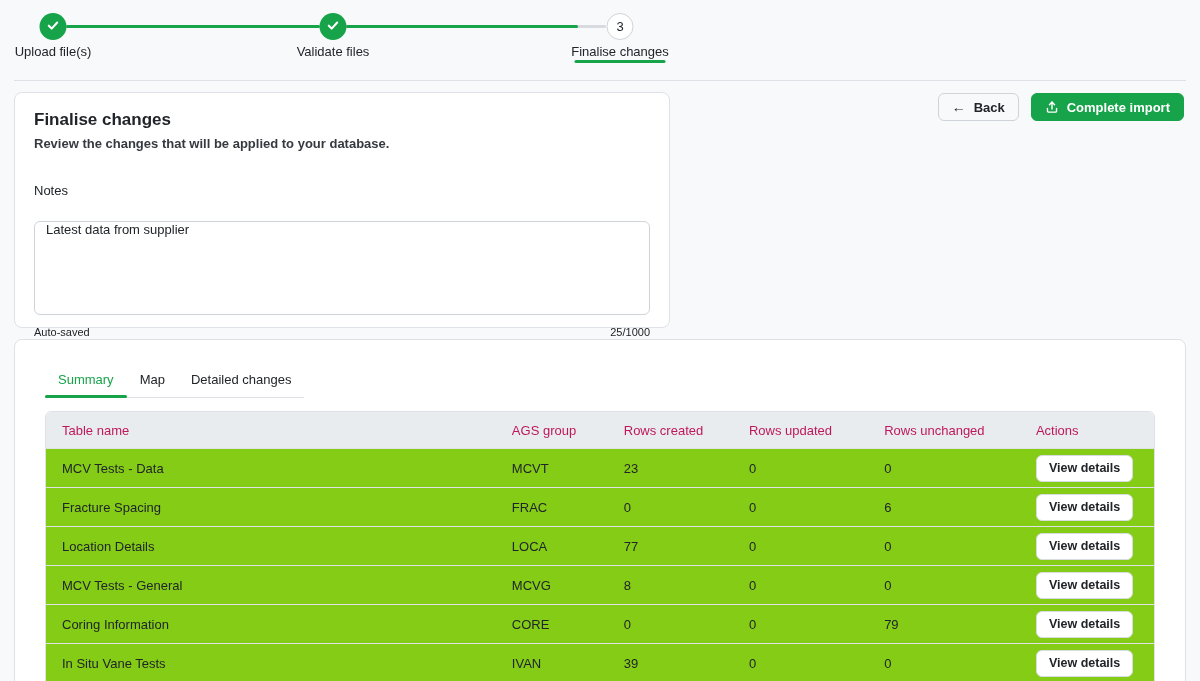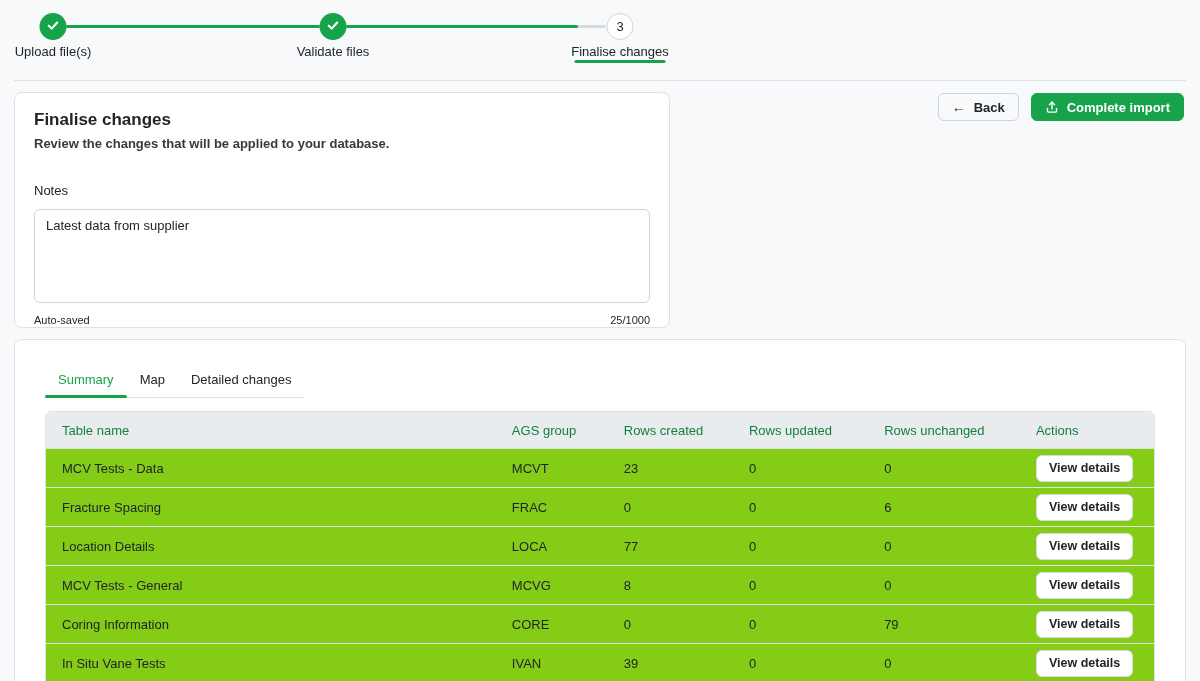--- a/index.html
+++ b/index.html
@@ -41,40 +41,40 @@
   .btn-back .arrow { font-size:14px; line-height:1; }
   .btn-complete { gap:8px; padding:0 13px; background:#17a349; border:1px solid #17a349; color:#fff; }
 
   
   .card { position:absolute; background:#fff; border:1px solid #dee2e6; border-radius:8px; box-sizing:border-box; }
   .card-finalise { left:14px; top:92px; width:656px; height:236px; padding:17px 19px; }
   .card-title { font-size:17px; font-weight:700; margin:0; line-height:1.2; }
   .card-subtitle { font-size:13px; margin-top:6px; color:#343a40;font-weight:bold; }
   .notes-label { font-size:13px; margin-top:32px; }
   textarea.notes {
-    margin-top:11px; width:100%; height:94px; box-sizing:border-box; display:block;
-    border:1px solid #ced4da; border-radius:6px; padding:8px 11px;
+    margin-top:23px; width:100%; height:94px; box-sizing:border-box; display:block;
+    border:1px solid #ced4da; border-radius:6px; padding:0 11px;
     font-size:13px; font-family:inherit; color:#212529; resize:none; background:#fff; outline:none;
   }
   .notes-footer { display:flex; justify-content:space-between; margin-top:11px; font-size:11px; color:#212529; }
 
   
   .card-summary { left:14px; top:339px; width:1172px; height:470px; padding:13px 0 0 0; }
   .tabbar { display:inline-flex; margin-left:30px; border-bottom:1px solid #dee2e6; }
   .tab { padding:7px 13px 10px; font-size:13px; color:#212529; position:relative; cursor:pointer; white-space:nowrap;margin-top:12px; }
   .tab.active { color:#17a349; }
   .tab.active::after {
     content:""; position:absolute; left:0; right:0; bottom:-1px; height:3px;
     background:#17a349; border-radius:2px;
   }
   .table-wrap { margin:13px 30px 0; border:1px solid #dee2e6; border-radius:6px; overflow:hidden; background:#fff; }
   table { width:100%; border-collapse:collapse; font-size:13px; }
   thead th {
     background:#e9ecef; height:36px; text-align:left; padding:0 16px;
-    font-weight:500; color:#15803d; border-bottom:1px solid #dee2e6;
+    font-weight:500; color:#be185d; border-bottom:1px solid #dee2e6;
   }
   tbody td { height:38px; padding:0 16px; border-bottom:1px solid #dee2e6; color:#212529; background:#84cc16; }
   .btn-view {
     height:27px; padding:0 12px; background:#fff; border:1px solid #d8dce0; border-radius:6px;
     font-size:12.5px; font-weight:700; color:#212529; font-family:inherit; cursor:pointer;
   }
 </style>
 </head>
 <body>
 

